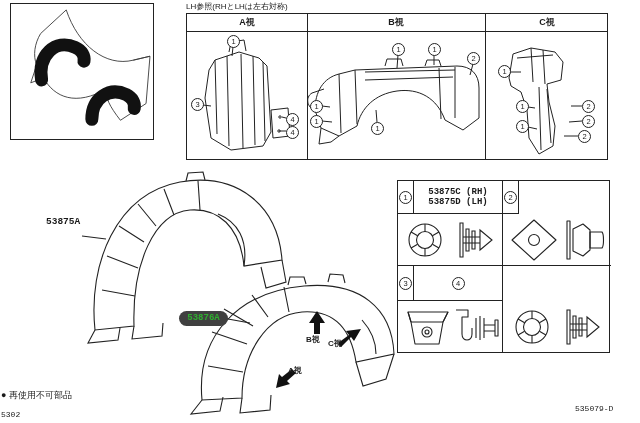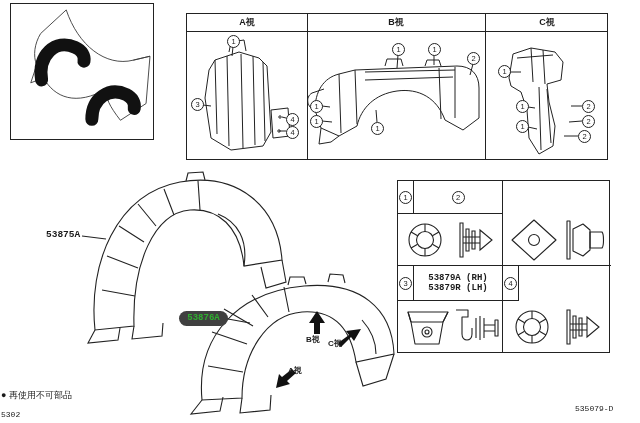--- a/index.html
+++ b/index.html
@@ -64,20 +64,21 @@
         <path d="M124,57 L141,53 L137,101 L111,118 C100,104 95,94 97,86"></path>
         <path d="M33,75 C44,95 66,104 97,86"></path>
       </g>
       <g fill="none" stroke="#111" stroke-width="13" stroke-linecap="round">
         <path d="M31,77 C27,52 45,35 65,44 C72,47 75,53 74,58"></path>
         <path d="M82,117 C82,95 100,84 117,92 C123,95 126,100 125,106"></path>
       </g>
     </svg>
   </div>
 
+  <div id="note" class="abs">LH参照(RHとLHは左右対称)</div>
 
   <div id="views" class="abs">
     <div class="vh" style="left:0;width:120px">A視</div>
     <div class="vh" style="left:120px;width:178px">B視</div>
     <div class="vh" style="left:298px;width:124px">C視</div>
     <div class="hline"></div>
     <div class="vline" style="left:120px"></div>
     <div class="vline" style="left:298px"></div>
 
     <svg class="abs" style="left:0;top:0" width="422" height="147" viewBox="0 0 422 147">
@@ -142,31 +143,35 @@
       <path d="M248,117 L250,109 L264,109 L266,116 M288,114 L290,106 L303,107 L305,115"></path>
       <path d="M188,151 L210,155"></path>
     </g>
     <g fill="#111" stroke="none">
       <path d="M274,166 L274,155 L269,155 L277,143 L285,155 L280,155 L280,166 Z"></path>
       <path d="M301,179 L298,175 L309,167 L306,163 L321,161 L314,173 L311,169 Z"></path>
       <path d="M252,201 L256,205 L247,213 L250,216 L236,220 L239,206 L242,209 Z"></path>
     </g>
   </svg>
 
-  <div class="abs plabel mono" style="left:46px;top:229px">53875A</div>
+  <div class="abs plabel mono" style="left:46px;top:216px">53875A</div>
   <div id="pill" class="abs mono" style="background: #404040; color: rgb(47, 174, 47);">53876A</div>
 
   <div class="abs vlabel" style="left:306px;top:334px">B視</div>
   <div class="abs vlabel" style="left:328px;top:338px">C視</div>
   <div class="abs vlabel" style="left:288px;top:365px">A視</div>
 
   <div id="ptable" class="abs">
 
     <div class="cell numcell">
       <div class="co2">1</div>
+    </div>
+    <div class="cell">
+      <div class="pn mono">53875C (RH)</div>
+      <div class="pn mono">53875D (LH)</div>
     </div>
     <div class="cell numcell">
       <div class="co2">2</div>
     </div>
 
     <div class="cell iconrow" style="grid-column:1 / span 2">
       <svg width="100" height="50" viewBox="0 0 100 50">
         <g fill="none" stroke="#222" stroke-width="1.1">
           <circle cx="25" cy="25" r="16"></circle>
             <circle cx="25" cy="25" r="8.5"></circle>
@@ -187,24 +192,20 @@
           <rect x="60" y="6" width="3" height="38"></rect>
           <path d="M66,14 L76,9 L83,15 L83,35 L76,41 L66,36 Z"></path>
           <path d="M83,17 L95,17 C97,19 97,31 95,33 L83,33 Z"></path>
         </g>
       </svg>
     </div>
 
     <div class="cell numcell">
       <div class="co2">3</div>
     </div>
-    <div class="cell">
-      <div class="pn mono">53879A (RH)</div>
-      <div class="pn mono">53879R (LH)</div>
-    </div>
     <div class="cell numcell">
       <div class="co2">4</div>
     </div>
 
     <div class="cell iconrow last-row" style="grid-column:1 / span 2">
       <svg width="100" height="50" viewBox="0 0 100 50">
         <g fill="none" stroke="#222" stroke-width="1.1" stroke-linejoin="round">
           <path d="M8,10 L48,10 L43,20 L39,42 L15,42 L11,20 Z"></path>
           <path d="M11,20 L43,20 M8,10 L11,20 M48,10 L43,20"></path>
           <circle cx="27" cy="30" r="5"></circle>

